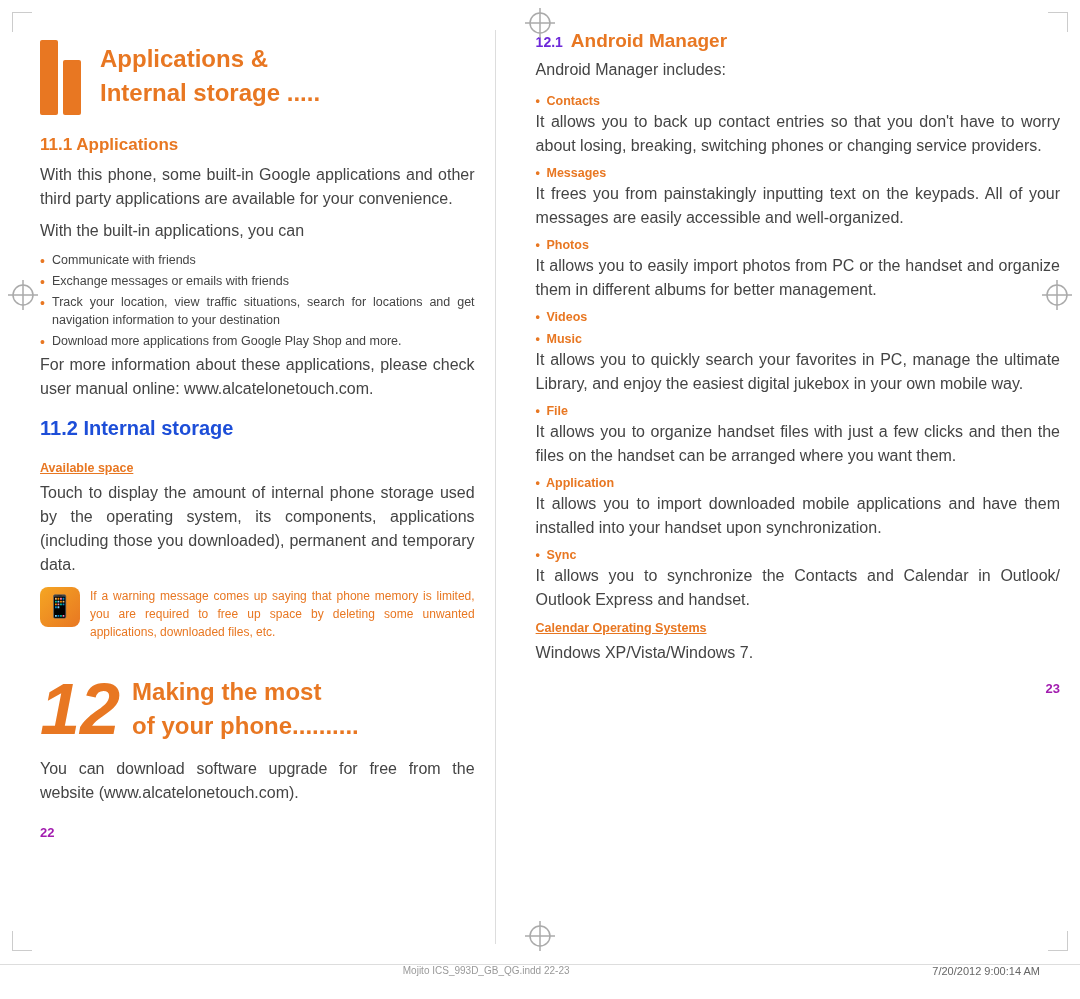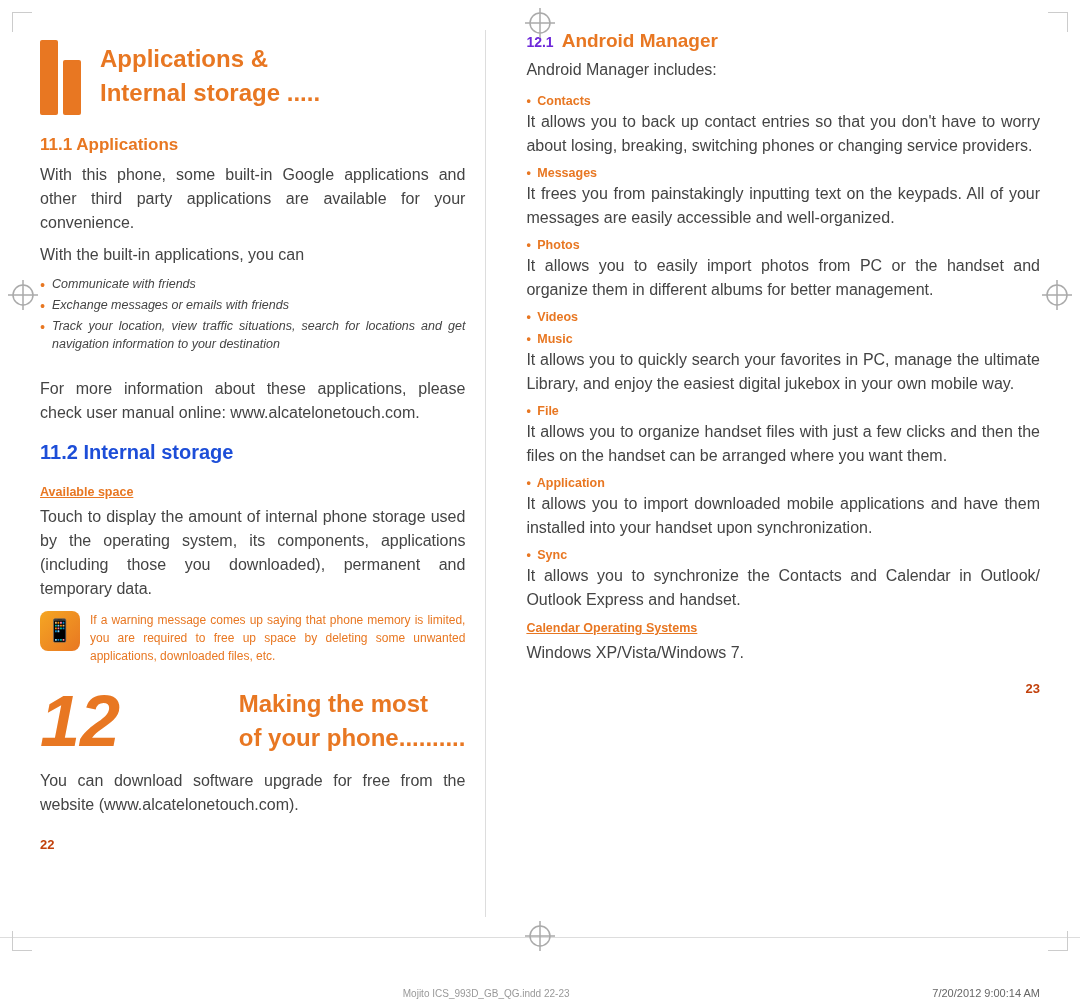--- a/index.html
+++ b/index.html
@@ -78,21 +78,21 @@
     .corner-tl { top: 12px; left: 12px; border-top: 1px solid #ccc; border-left: 1px solid #ccc; }
     .corner-tr { top: 12px; right: 12px; border-top: 1px solid #ccc; border-right: 1px solid #ccc; }
     .corner-bl { bottom: 48px; left: 12px; border-bottom: 1px solid #ccc; border-left: 1px solid #ccc; }
     .corner-br { bottom: 48px; right: 12px; border-bottom: 1px solid #ccc; border-right: 1px solid #ccc; }
 
     
     .content-area {
       display: flex;
       flex-direction: row;
       flex: 1;
-      padding: 30px 40px 20px 40px;
+      padding: 30px 20px 20px 40px;
       gap: 30px;
     }
 
     
     .left-col {
       width: 46%;
       padding-right: 20px;
       border-right: 1px solid #ddd;
     }
 
@@ -158,22 +158,21 @@
       font-size: 16px;
       color: #444;
       line-height: 1.5;
       text-align: justify;
       margin-bottom: 8px;
     }
 
     
     .bullet-list {
       list-style: none;
-      margin-bottom: 23px;
-      font-style: italic;
+      margin-bottom: 2px;
     }
 
     .bullet-list li {
       font-size: 12.5px;
       color: #444;
       line-height: 1.5;
       padding-left: 12px;
       position: relative;
       margin-bottom: 2px;
       text-align: justify;
@@ -229,23 +228,22 @@
       font-size: 12px;
       color: #e87722;
       line-height: 1.5;
       text-align: justify;
     }
 
     
     .chapter12-heading {
       display: flex;
       align-items: flex-start;
-      margin-top: 20px;
+      margin-top: 32px;
       margin-bottom: 12px;
-      justify-content: space-between;
     }
 
     .chapter12-title {
       color: #e87722;
       font-size: 24px;
       font-weight: 700;
       line-height: 1.2;
       margin-top: 5px;
     }
 
@@ -271,38 +269,38 @@
       margin-bottom: 2px;
     }
 
     .item-bullet {
       color: #e87722;
       margin-right: 3px;
     }
 
     
     .footer {
-      height: 62px;
+      height: 35px;
       background: #fff;
       border-top: 1px solid #ddd;
       display: flex;
-      align-items: flex-end;
+      align-items: flex-start;
       justify-content: space-between;
       padding: 0 40px;
       font-size: 11px;
       color: #666;
     }
 
     .footer-center {
       font-size: 10px;
       color: #999;
     }
 
     .page-number {
-      color: #c2410c;
+      color: #a21caf;
       font-weight: 700;
       font-size: 13px;
     }
 
     .section-12-1 {
       margin-bottom: 12px;
     }
   </style>
 </head>
 <body>
@@ -362,20 +360,21 @@
       </div>
 
       <div class="section-11-1">
         <div class="section-heading">11.1  Applications</div>
         <p class="body-text">With this phone, some built-in Google applications and other third party applications are available for your convenience.</p>
         <p class="body-text">With the built-in applications, you can</p>
         <ul class="bullet-list">
           <li>Communicate with friends</li>
           <li>Exchange messages or emails with friends</li>
           <li>Track your location, view traffic situations, search for locations and get navigation information to your destination</li>
+          <li>Download more applications from Google Play Shop and more.</li>
         </ul>
         <p class="body-text">For more information about these applications, please check user manual  online: www.alcatelonetouch.com.</p>
       </div>
 
       <div class="section-11-2">
         <div class="subsection-heading">11.2  Internal storage</div>
         <span class="underline-heading">Available space</span>
         <p class="body-text">Touch to display the amount of internal phone storage used by the operating system, its components, applications (including those you downloaded), permanent and temporary data.</p>
 
         

